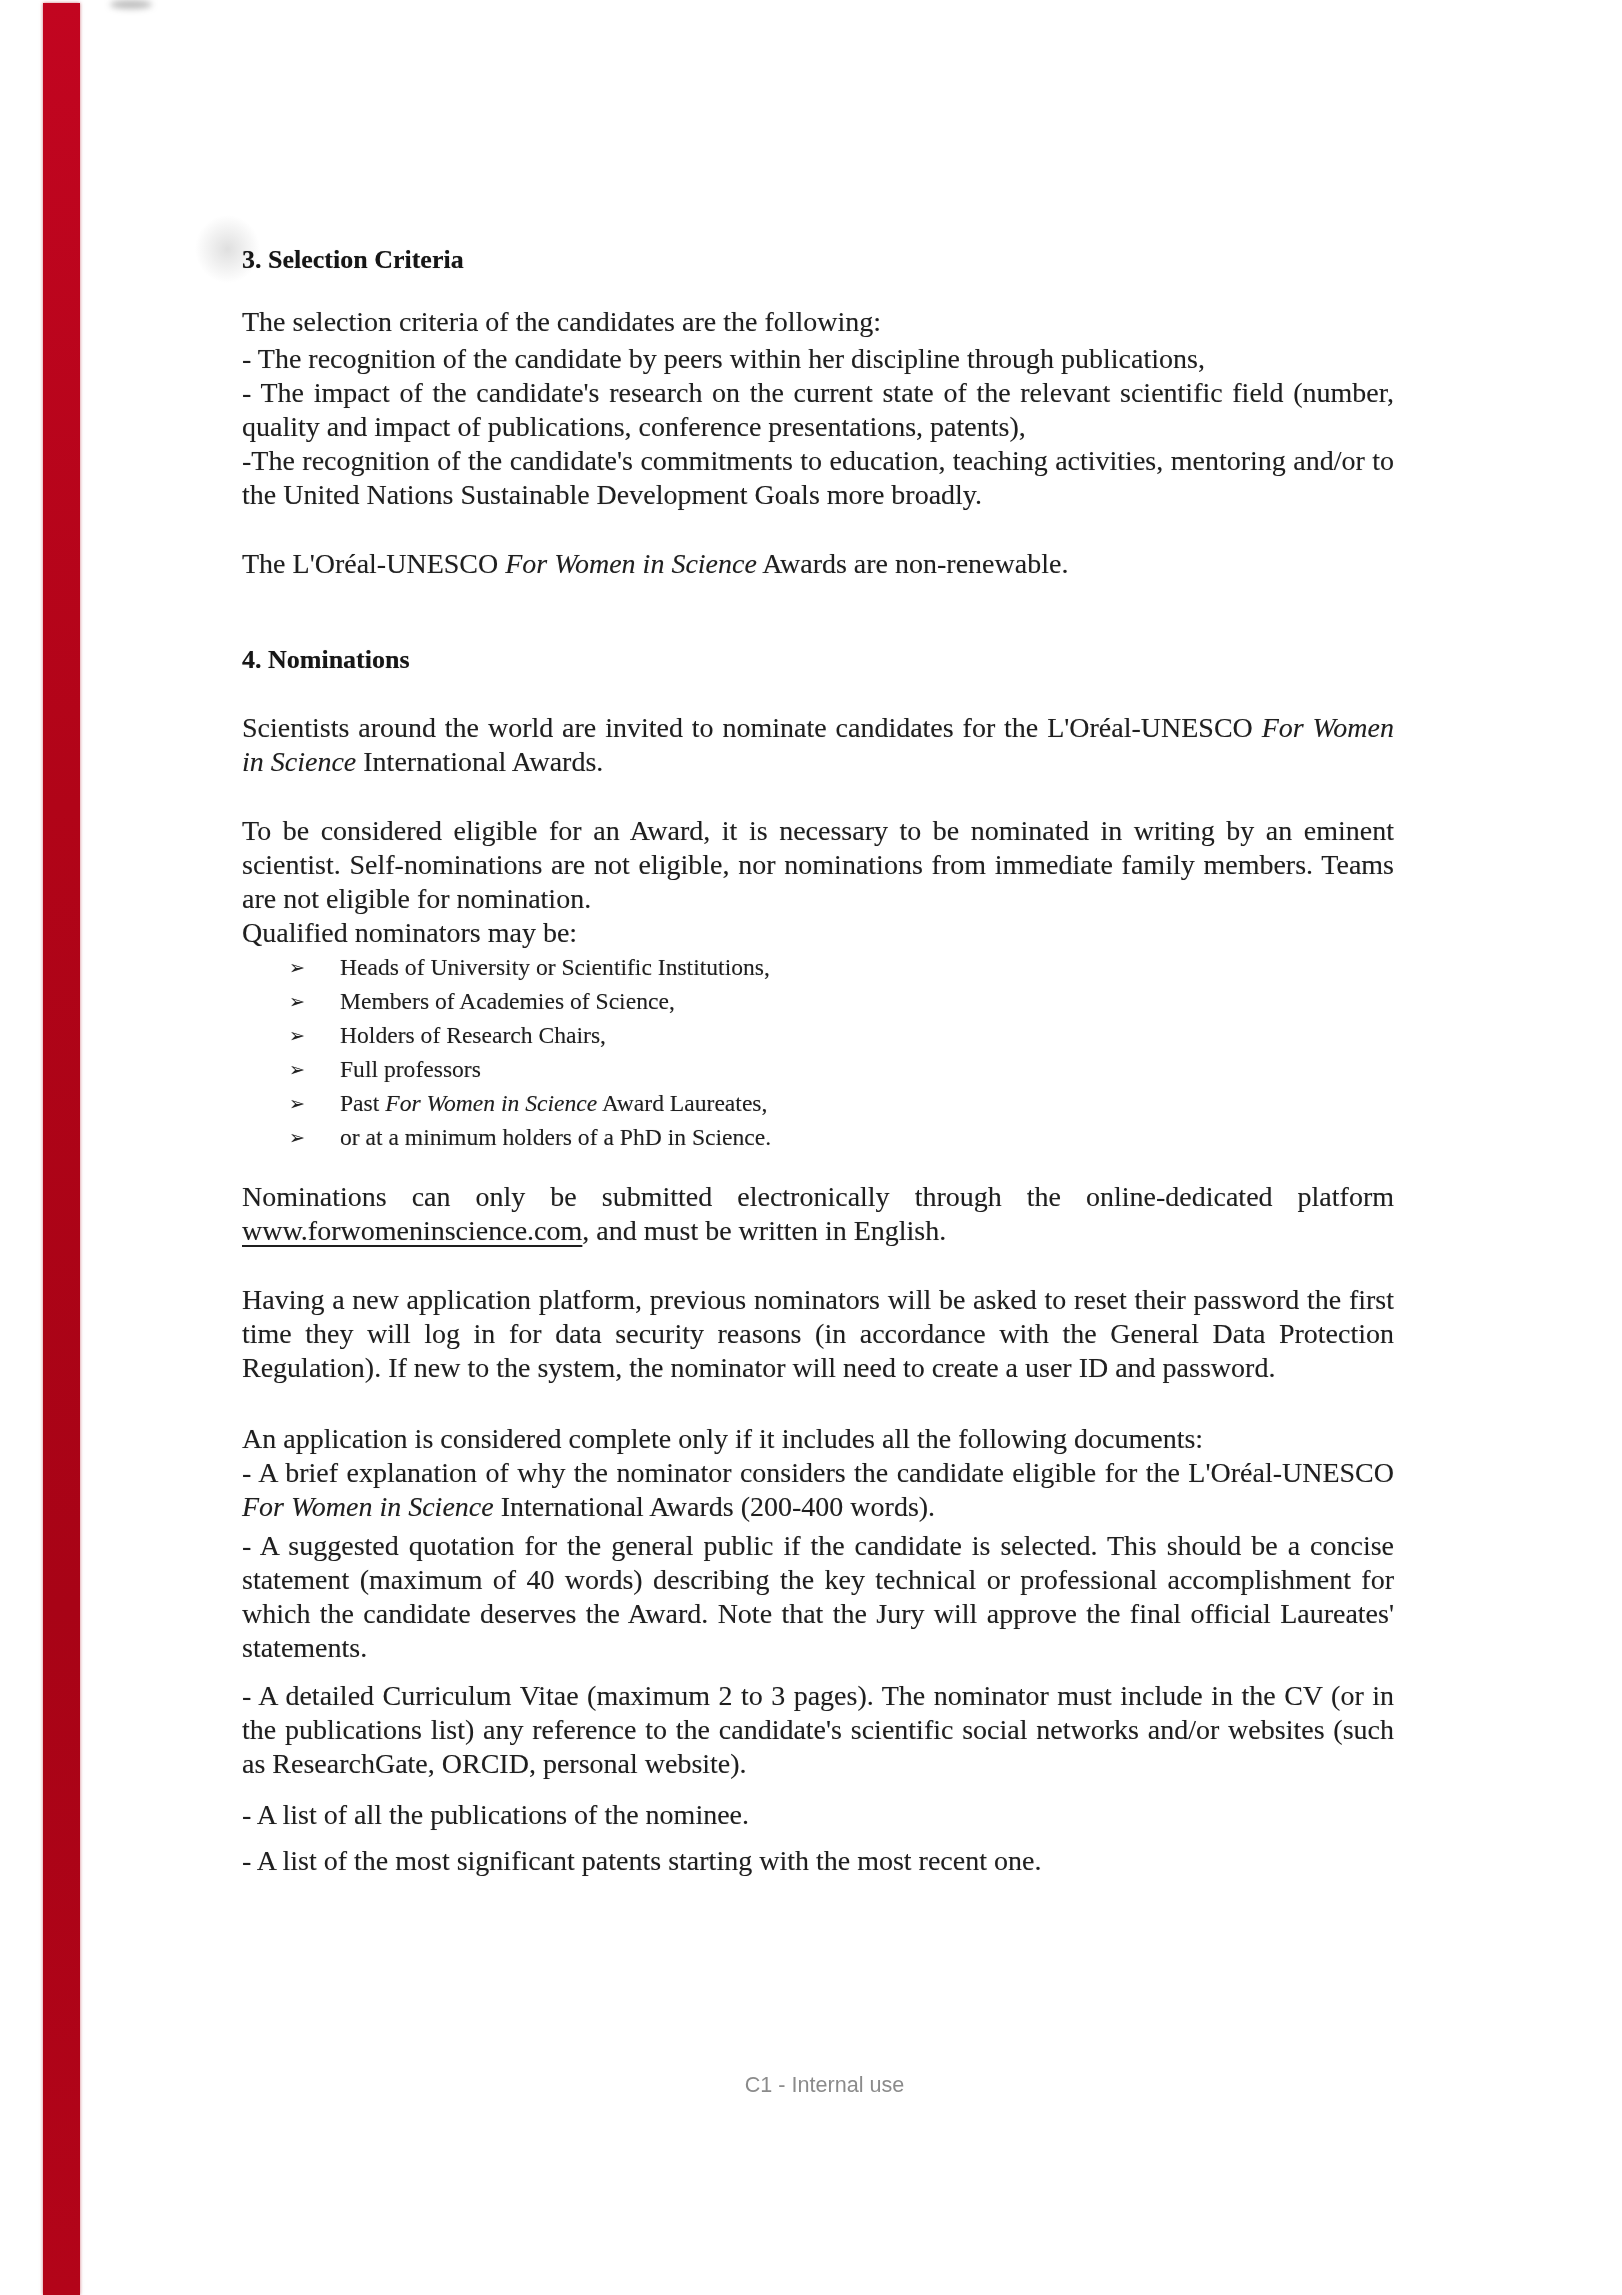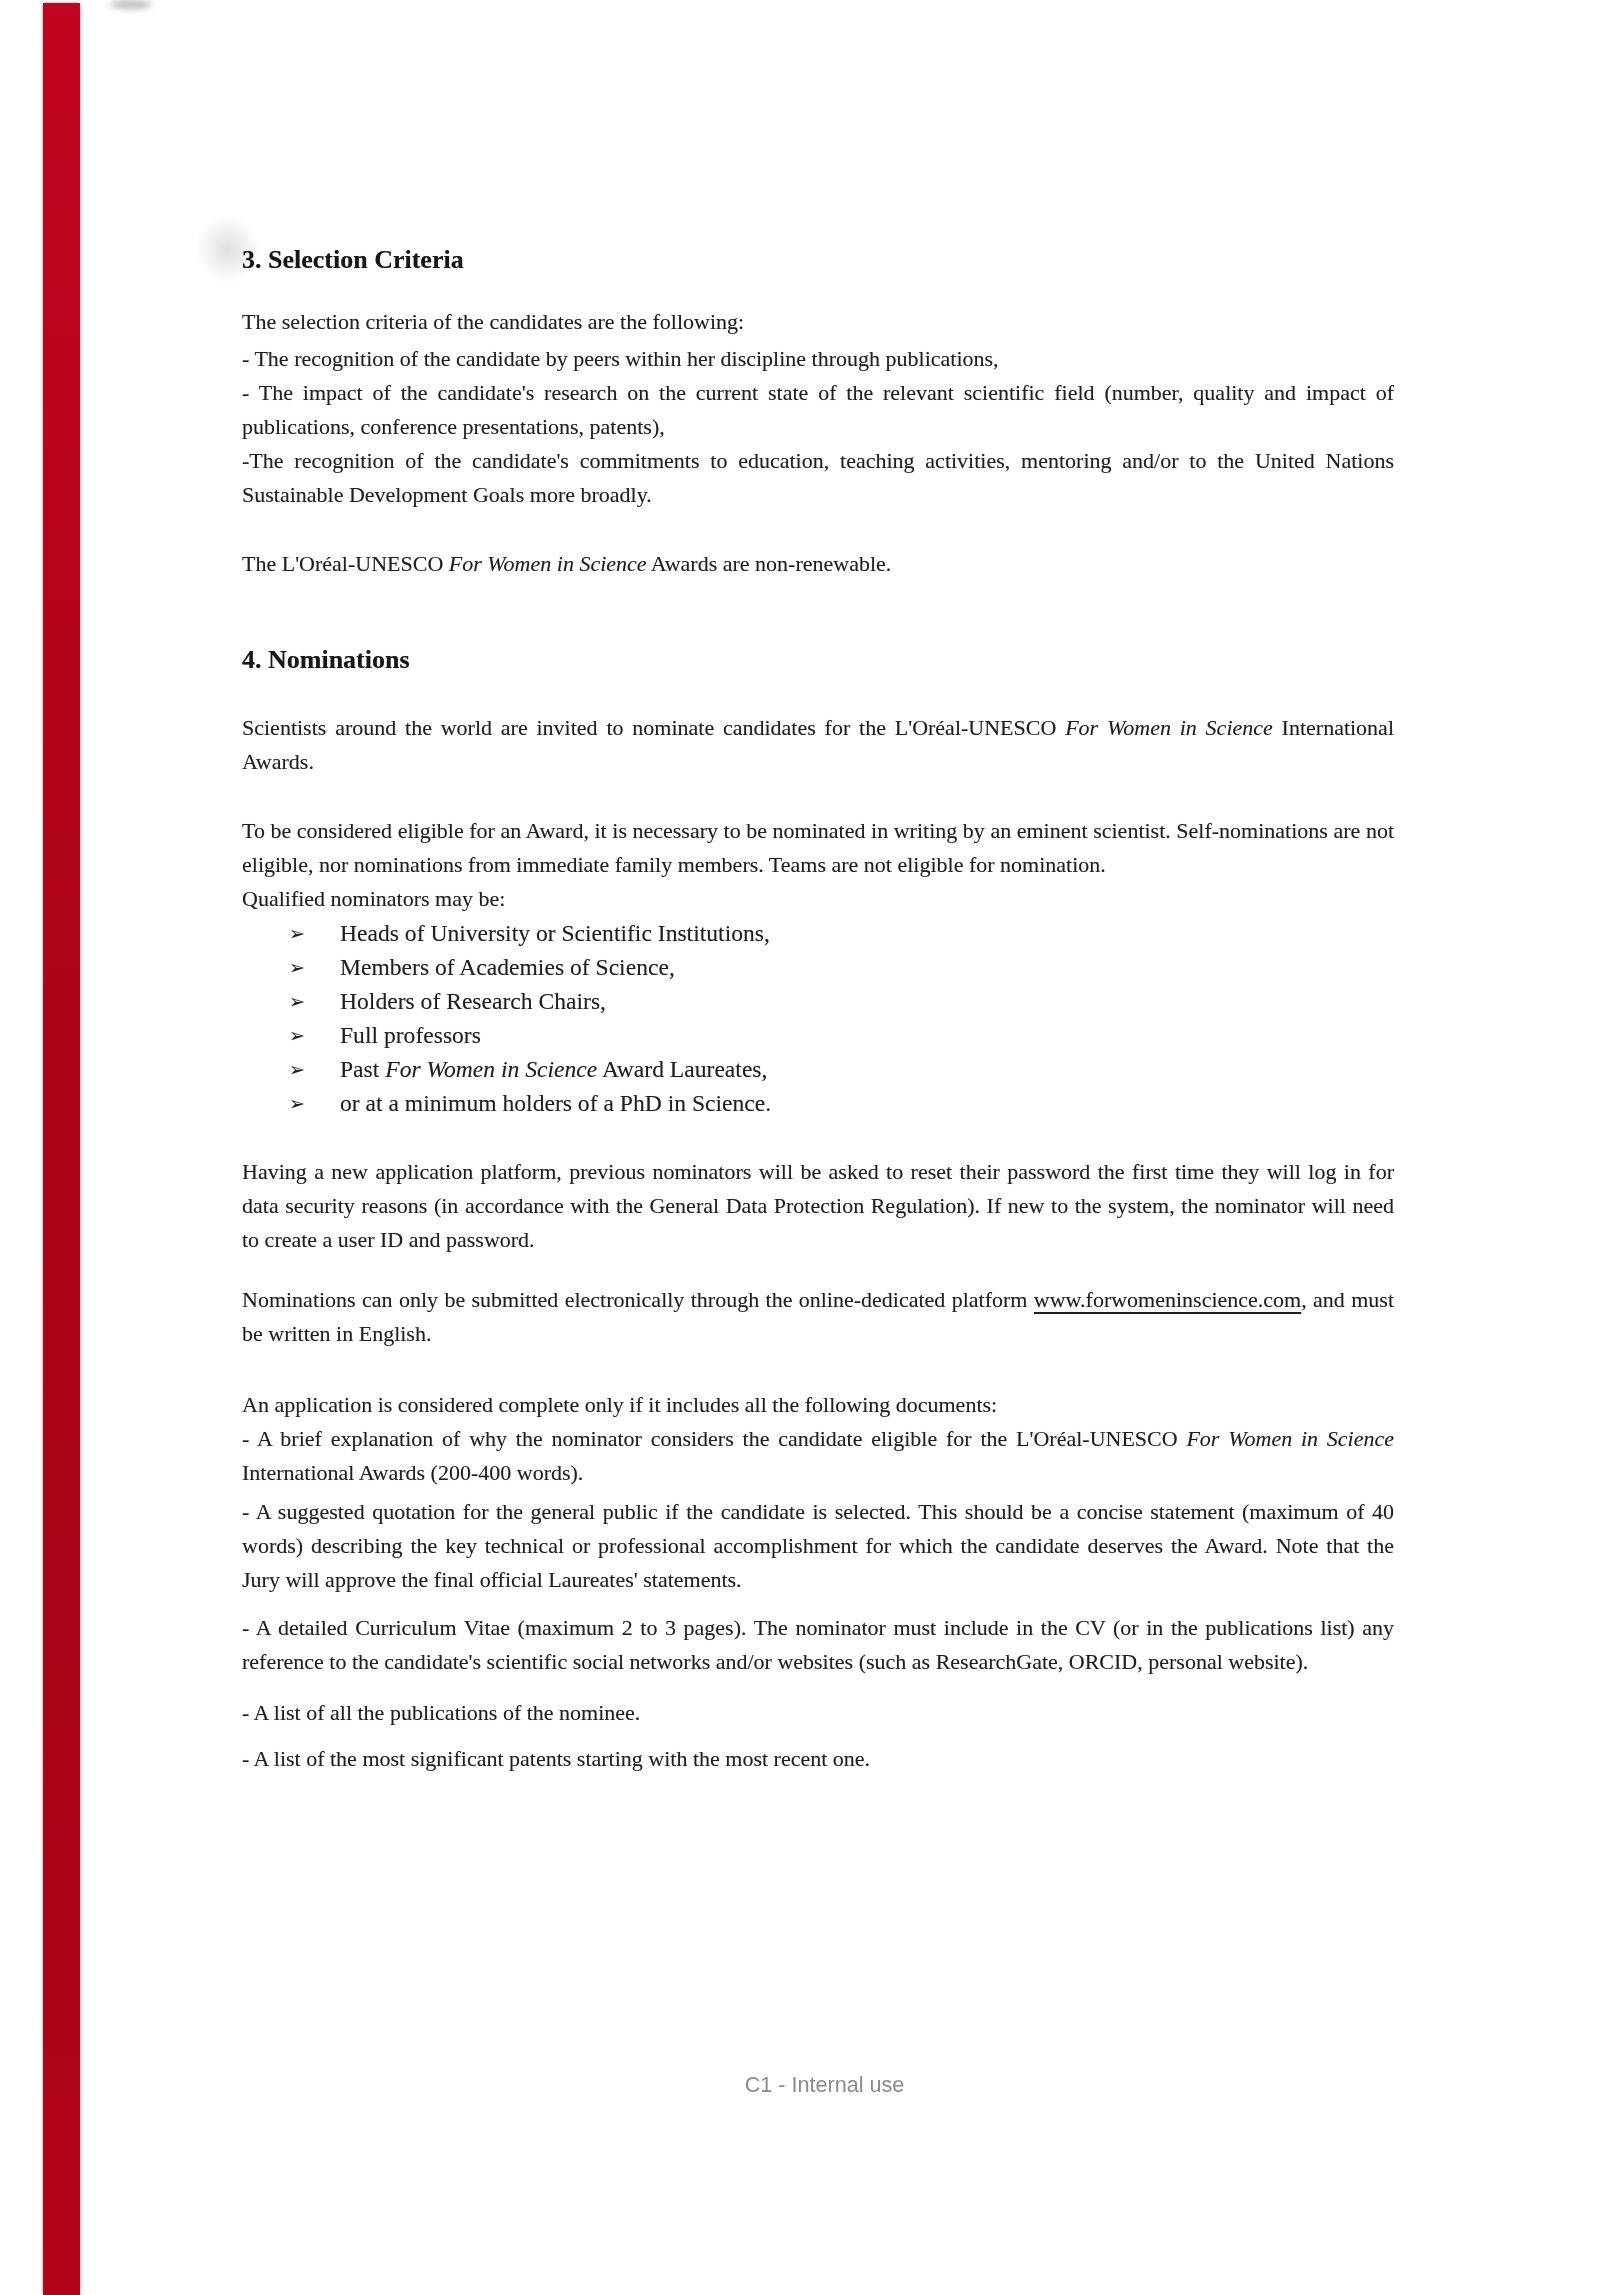--- a/index.html
+++ b/index.html
@@ -47,21 +47,21 @@
   h2 {
     margin: 0;
     font-size: 26px;
     line-height: 34px;
     font-weight: bold;
     color: #161616;
     text-shadow: 0 0 0.7px rgba(20,20,20,0.45);
   }
   p {
     margin: 0;
-    font-size: 22px;
+    font-size: 28px;
     line-height: 34px;
     text-shadow: 0 0 0.7px rgba(30,30,30,0.35);
   }
   .j { text-align: justify; }
   .it { font-style: italic; }
   .ul {
     text-decoration: underline;
     text-decoration-thickness: 2px;
     text-underline-offset: 4.6px;
   }
@@ -157,23 +157,23 @@
       <li>
         <span class="marker">➢</span>
         <span><span>Past </span><span class="it">For Women in Science</span><span> Award Laureates,</span></span>
       </li>
       <li>
         <span class="marker">➢</span>
         <span><span>or at a minimum holders of a PhD in Science.</span></span>
       </li>
     </ul>
 
+    <p class="j g40"><span>Nominations can only be submitted electronically through the online-dedicated platform </span><span class="ul">www.forwomeninscience.com</span><span>, and must be written in English.</span></p>
+
     <p class="j g54">Having a new application platform, previous nominators will be asked to reset their password the first time they will log in for data security reasons (in accordance with the General Data Protection Regulation). If new to the system, the nominator will need to create a user ID and password.</p>
-
-    <p class="j g40"><span>Nominations can only be submitted electronically through the online-dedicated platform </span><span class="ul">www.forwomeninscience.com</span><span>, and must be written in English.</span></p>
 
     <p class="g42">An application is considered complete only if it includes all the following documents:</p>
 
     <p class="j"><span>- A brief explanation of why the nominator considers the candidate eligible for the L'Oréal-UNESCO </span><span class="it">For Women in Science</span><span> International Awards (200-400 words).</span></p>
 
     <p class="j g8">- A suggested quotation for the general public if the candidate is selected. This should be a concise statement (maximum of 40 words) describing the key technical or professional accomplishment for which the candidate deserves the Award. Note that the Jury will approve the final official Laureates' statements.</p>
 
     <p class="j g22">- A detailed Curriculum Vitae (maximum 2 to 3 pages). The nominator must include in the CV (or in the publications list) any reference to the candidate's scientific social networks and/or websites (such as ResearchGate, ORCID, personal website).</p>
 
     <p class="g26">- A list of all the publications of the nominee.</p>

